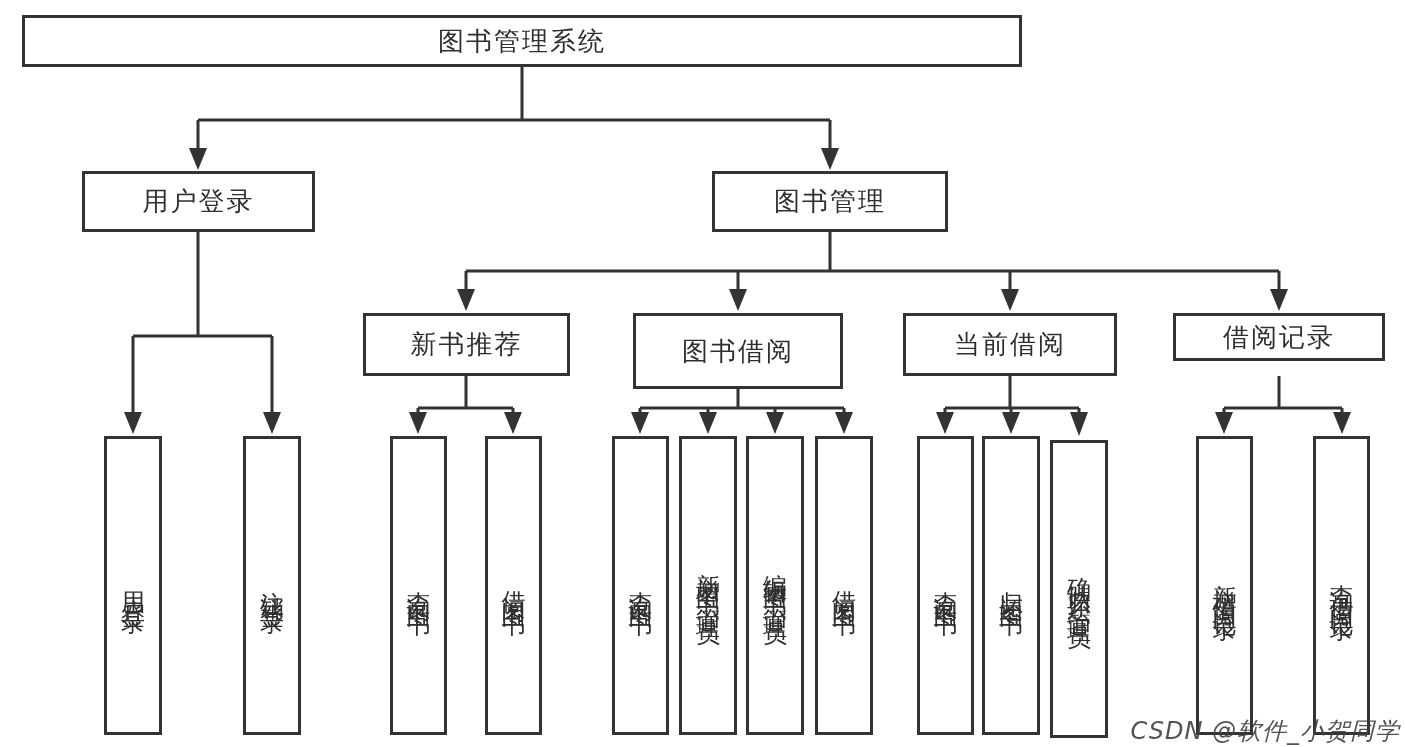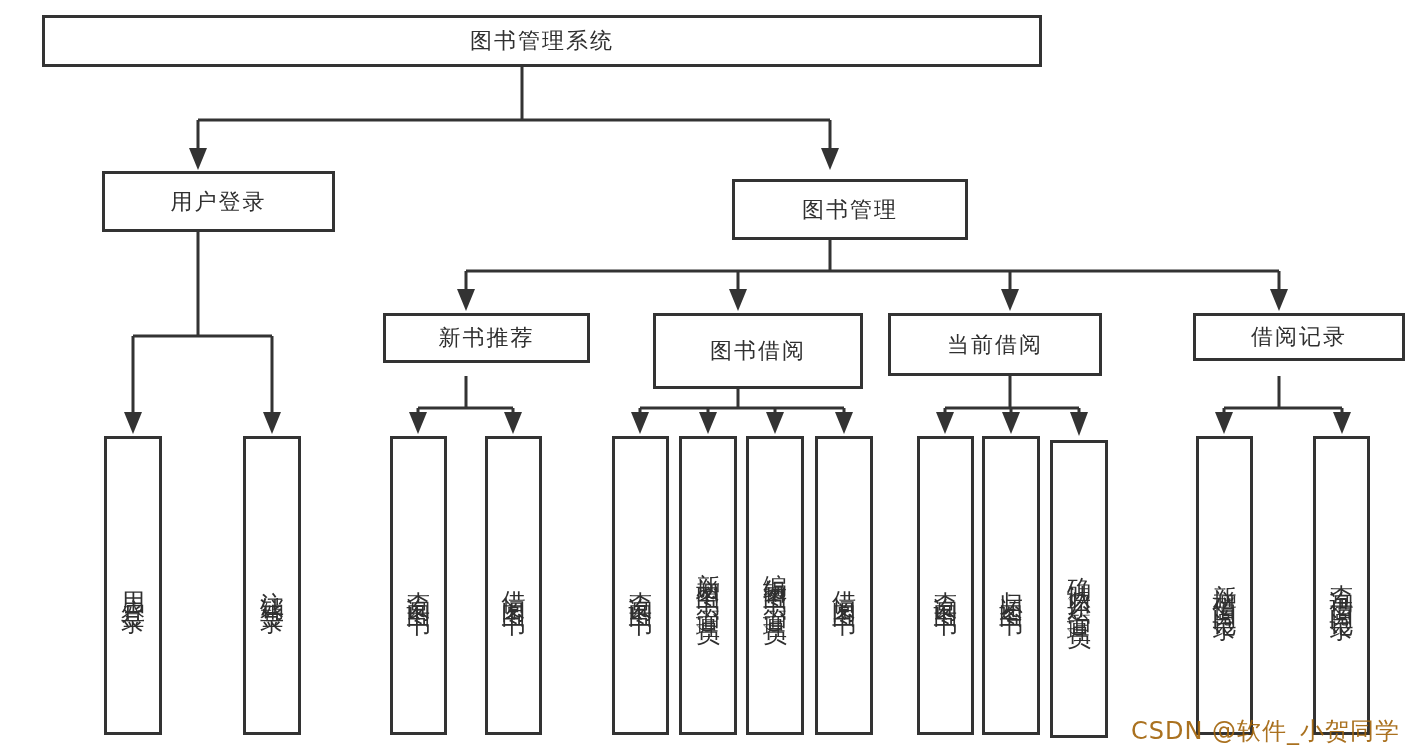--- a/index.html
+++ b/index.html
@@ -30,41 +30,41 @@
     box-sizing: border-box;
     border: 3px solid #333333;
     background: #ffffff;
     color: #2f2f2f;
     display: flex;
     align-items: center;
     justify-content: center;
     text-align: center;
   }
   .node.h {
-    font-size: 22px;
+    font-size: 26px;
     letter-spacing: 2px;
     white-space: nowrap;
-    margin-left: 20px;
   }
   .node.v {
     writing-mode: vertical-rl;
     font-size: 24px;
     letter-spacing: 7px;
     line-height: 1;
   }
   .watermark {
     position: absolute;
     right: 5px;
     top: 715px;
     font-size: 24px;
-    color: #a16207;
+    color: #404040;
     opacity: 0.9;
     letter-spacing: 1px;
     white-space: nowrap;
     z-index: 10;
+    font-style: italic;
   }
 </style>
 </head>
 <body>
 
 <div class="canvas">
 
   <svg class="connectors" viewBox="0 0 1405 747" xmlns="http://www.w3.org/2000/svg">
 
     <g>
@@ -111,25 +111,25 @@
     <g>
       <path d="M1279 376 V408 M1224 408 H1342 M1224 408 V414 M1342 408 V414"></path>
       <polygon points="1215,412 1233,412 1224,434"></polygon>
       <polygon points="1333,412 1351,412 1342,434"></polygon>
     </g>
   </svg>
 
   <div class="node h" style="left:22px; top:15px; width:1000px; height:52px;">图书管理系统</div>
 
   <div class="node h" style="left:82px; top:171px; width:233px; height:61px;">用户登录</div>
-  <div class="node h" style="left:712px; top:179px; width:236px; height:61px;">图书管理</div>
+  <div class="node h" style="left:712px; top:171px; width:236px; height:61px;">图书管理</div>
 
-  <div class="node h" style="left:363px; top:313px; width:207px; height:50px;">新书推荐</div>
+  <div class="node h" style="left:363px; top:313px; width:207px; height:63px;">新书推荐</div>
   <div class="node h" style="left:633px; top:313px; width:210px; height:76px;">图书借阅</div>
-  <div class="node h" style="left:868px; top:313px; width:214px; height:63px;">当前借阅</div>
+  <div class="node h" style="left:903px; top:313px; width:214px; height:63px;">当前借阅</div>
   <div class="node h" style="left:1173px; top:313px; width:212px; height:48px;">借阅记录</div>
 
   <div class="node v" style="left:104px; top:436px; width:58px; height:299px;">用户登录</div>
   <div class="node v" style="left:243px; top:436px; width:58px; height:299px;">注销登录</div>
 
   <div class="node v" style="left:390px; top:436px; width:57px; height:299px;">查询图书</div>
   <div class="node v" style="left:485px; top:436px; width:57px; height:299px;">借阅图书</div>
 
   <div class="node v" style="left:612px; top:436px; width:57px; height:299px;">查询图书</div>
   <div class="node v" style="left:679px; top:436px; width:58px; height:299px;">新增图书（管理员）</div>

